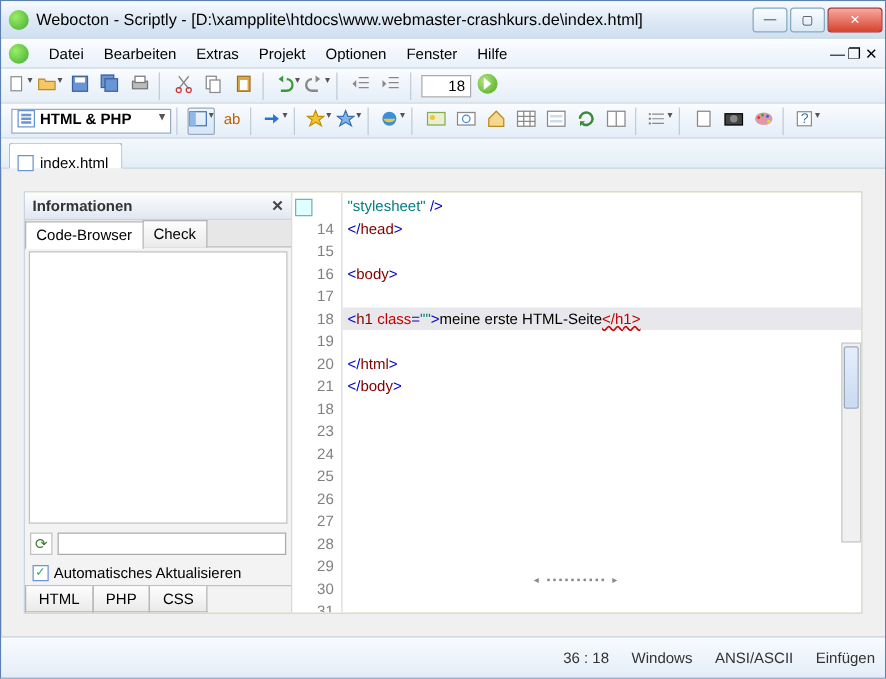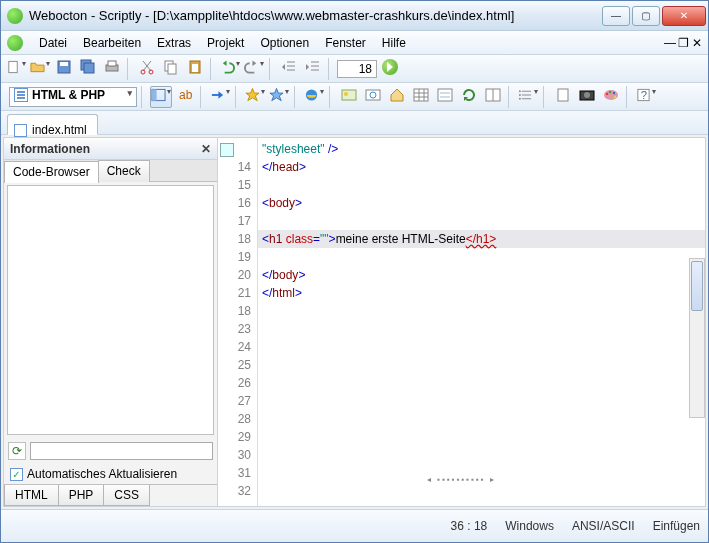--- a/index.html
+++ b/index.html
@@ -21,21 +21,21 @@
   .tbtn svg { width:16px; height:16px; }
   .tbtn.drop::after { content:"▾"; font-size:8px; color:#555; margin-left:1px;}
   .tsep { width:5px; height:22px; border-left:1px solid #c0ccd8; margin:0 2px;}
   .lineinput { width:40px; height:18px; border:1px solid #aaa; background:#fff; text-align:right; padding:0 4px; font-size:12px;}
   .langsel { margin-left:4px; width:128px; height:20px; border:1px solid #9ab; background:#fff; display:flex; padding:0 4px; font-weight:bold; color:#000;}
   .langsel .doc { width:14px;height:14px; background:#fff; border:1px solid #6a95d4; margin-right:4px; position:relative;}
   .langsel .doc::before{content:"";position:absolute;left:2px;right:2px;top:2px;height:2px;background:#6a95d4;box-shadow:0 3px 0 #6a95d4,0 6px 0 #6a95d4;}
   .filetabs { height:24px; background:linear-gradient(#f3f8fc,#e4edf7); border-bottom:1px solid #c8d4e0; display:flex; align-items:flex-end; padding: 0 6px;}
   .filetab { background:#fff; border:1px solid #b0c0d0; border-bottom:1px solid #fff; border-radius:3px 3px 0 0; padding:13px 10px 2px 6px; display:flex;align-items:center; gap:5px; height:21px; position:relative; top:1px;}
   .filetab .doc { width:13px;height:13px; background:#fff; border:1px solid #6a95d4;}
-  .body { flex:1; display:flex; background:#fef9c3; border:1px solid #c8d4e0; margin:2px; overflow:hidden;}
+  .body { flex:1; display:flex; background:#fef9c3; border:1px solid #c8d4e0; margin:18px; overflow:hidden;}
   .sidepanel { width:214px; border-right:1px solid #c8d4e0; display:flex; flex-direction:column; background:#f3f3f3;}
   .sidetitle { height:22px; background:linear-gradient(#fdfdfd,#e0e8f2); border-bottom:1px solid #c8d4e0; display:flex; align-items:center; padding:0 6px; font-weight:bold; color:#333;}
   .sidetitle .x { margin-left:auto; color:#444; font-weight:bold; cursor:default;}
   .sidetabs { height:22px; display:flex; background:#e7e7e7; border-bottom:1px solid #c0c0c0;}
   .sidetab { padding:3px 8px; border:1px solid #b5b5b5; background:linear-gradient(#fdfdfd,#eaeaea); border-bottom:none; margin-right:-1px; height:22px;}
   .sidetab.active { background:#fff; position:relative; top:1px;}
   .sidecontent { flex:1; background:#fff; margin:3px; border:1px solid #c0c0c0;}
   .sidebottom1 { height:26px; display:flex; align-items:center; padding:0 4px; gap:4px;}
   .sidebottom1 .refresh { width:18px;height:18px; border:1px solid #c0c0c0; background:#fff; display:flex;align-items:center;justify-content:center; color:#3a7d2e; font-size:12px;}
   .sidebottom1 .combo { flex:1; height:18px; border:1px solid #aaa; background:#fff;}
@@ -365,22 +365,22 @@
             <div>32</div>
           </div>
         <div class="code" id="codebody">
             <div class="line"><span class="tok-s">"stylesheet"</span> <span class="tok-p">/&gt;</span></div>
             <div class="line"><span class="tok-p">&lt;/</span><span class="tok-t">head</span><span class="tok-p">&gt;</span></div>
             <div class="line"></div>
             <div class="line"><span class="tok-p">&lt;</span><span class="tok-t">body</span><span class="tok-p">&gt;</span></div>
             <div class="line"></div>
             <div class="line hl"><span class="tok-p">&lt;</span><span class="tok-t">h1</span> <span class="tok-a">class</span><span class="tok-p">=</span><span class="tok-s">""</span><span class="tok-p">&gt;</span>meine erste HTML-Seite<span class="tok-err">&lt;/h1&gt;</span></div>
             <div class="line"></div>
+            <div class="line"><span class="tok-p">&lt;/</span><span class="tok-t">html</span><span class="tok-p">&gt;</span></div>
             <div class="line"><span class="tok-p">&lt;/</span><span class="tok-t">body</span><span class="tok-p">&gt;</span></div>
-            <div class="line"><span class="tok-p">&lt;/</span><span class="tok-t">html</span><span class="tok-p">&gt;</span></div>
             <div class="line"></div>
             <div class="line"></div>
             <div class="line"></div>
             <div class="line"></div>
             <div class="line"></div>
             <div class="line"></div>
             <div class="line"></div>
             <div class="line"></div>
             <div class="line"></div>
             <div class="line"></div>

